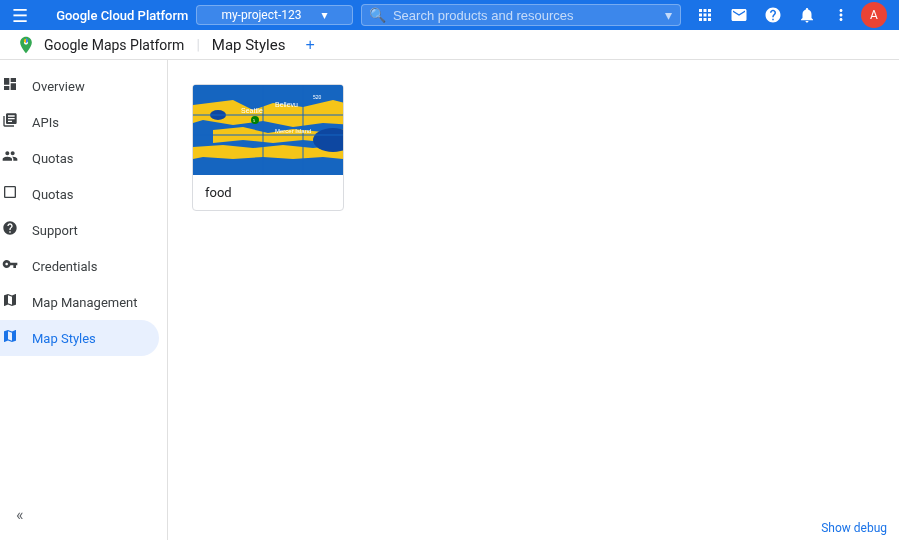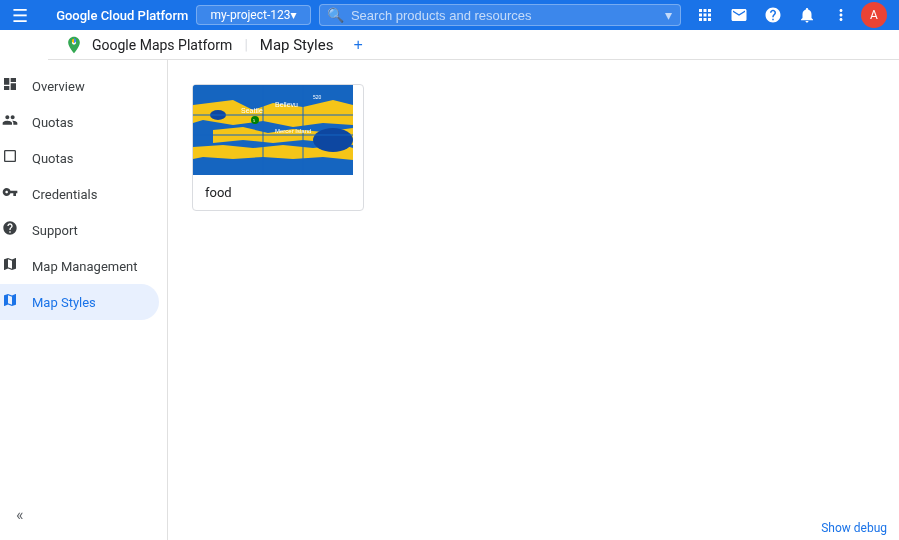--- a/index.html
+++ b/index.html
@@ -33,24 +33,24 @@
       font-weight: 500;
       white-space: nowrap;
       margin-left: 20px;
     }
     .project-selector {
       background: rgba(255,255,255,0.15);
       border: 1px solid rgba(255,255,255,0.3);
       border-radius: 4px;
       color: #fff;
       font-size: 12px;
-      padding: 2px 13px;
-      display: flex;
-      align-items: center;
-      gap: 0;
+      padding: 2px 24px;
+      display: flex;
+      align-items: center;
+      gap: 20px;
       cursor: pointer;
     }
     .search-bar {
       flex: 1;
       max-width: 500px;
       background: rgba(255,255,255,0.15);
       border: 1px solid rgba(255,255,255,0.3);
       border-radius: 4px;
       display: flex;
       align-items: center;
@@ -97,21 +97,20 @@
 
     
     .second-bar {
       height: 30px;
       background: #fff;
       border-bottom: 1px solid #e0e0e0;
       display: flex;
       align-items: center;
       padding: 0 16px;
       gap: 12px;
-      margin-left: 48px;
     }
     .maps-logo {
       display: flex;
       align-items: center;
       gap: 8px;
     }
     .maps-logo-icon {
       width: 20px;
       height: 20px;
     }
@@ -181,21 +180,21 @@
     
     .main-content {
       flex: 1;
       padding: 24px;
       background: #fff;
       overflow-y: auto;
     }
 
     
     .map-style-card {
-      width: 172px;
+      width: 152px;
       border: 1px solid #dadce0;
       border-radius: 4px;
       overflow: hidden;
       cursor: pointer;
     }
     .map-preview {
       width: 160px;
       height: 90px;
       background: #1565c0;
       position: relative;
@@ -288,48 +287,56 @@
       <span class="item-icon">
         <svg width="16" height="16" viewBox="0 0 24 24" fill="currentColor">
             <path d="M3 13h8V3H3v10zm0 8h8v-6H3v6zm10 0h8V11h-8v10zm0-18v6h8V3h-8z"></path>
           </svg>
       </span>
       <span>Overview</span>
     </div>
     <div class="sidebar-item">
       <span class="item-icon">
         <svg width="16" height="16" viewBox="0 0 24 24" fill="currentColor">
+            <path d="M4 6H2v14c0 1.1.9 2 2 2h14v-2H4V6zm16-4H8c-1.1 0-2 .9-2 2v12c0 1.1.9 2 2 2h12c1.1 0 2-.9 2-2V4c0-1.1-.9-2-2-2zm-1 9H9V9h10v2zm-4 4H9v-2h6v2zm4-8H9V5h10v2z"></path>
+          </svg>
+      </span>
+      <span>APIs</span>
+    </div>
+    <div class="sidebar-item">
+      <span class="item-icon">
+        <svg width="16" height="16" viewBox="0 0 24 24" fill="currentColor">
             <path d="M16 11c1.66 0 2.99-1.34 2.99-3S17.66 5 16 5c-1.66 0-3 1.34-3 3s1.34 3 3 3zm-8 0c1.66 0 2.99-1.34 2.99-3S9.66 5 8 5C6.34 5 5 6.34 5 8s1.34 3 3 3zm0 2c-2.33 0-7 1.17-7 3.5V19h14v-2.5c0-2.33-4.67-3.5-7-3.5zm8 0c-.29 0-.62.02-.97.05 1.16.84 1.97 1.97 1.97 3.45V19h6v-2.5c0-2.33-4.67-3.5-7-3.5z"></path>
           </svg>
       </span>
       <span>Quotas</span>
     </div>
     <div class="sidebar-item">
       <span class="item-icon">
         <svg width="16" height="16" viewBox="0 0 24 24" fill="currentColor">
             <path d="M19 3H5c-1.1 0-2 .9-2 2v14c0 1.1.9 2 2 2h14c1.1 0 2-.9 2-2V5c0-1.1-.9-2-2-2zm0 16H5V5h14v14z"></path>
           </svg>
       </span>
       <span>Quotas</span>
     </div>
     <div class="sidebar-item">
       <span class="item-icon">
         <svg width="16" height="16" viewBox="0 0 24 24" fill="currentColor">
+            <path d="M12 2C6.48 2 2 6.48 2 12s4.48 10 10 10 10-4.48 10-10S17.52 2 12 2zm1 17h-2v-2h2v2zm2.07-7.75l-.9.92C13.45 12.9 13 13.5 13 15h-2v-.5c0-1.1.45-2.1 1.17-2.83l1.24-1.26c.37-.36.59-.86.59-1.41 0-1.1-.9-2-2-2s-2 .9-2 2H8c0-2.21 1.79-4 4-4s4 1.79 4 4c0 .88-.36 1.68-.93 2.25z"></path>
+          </svg>
+      </span>
+      <span>Support</span>
+    </div>
+    <div class="sidebar-item">
+      <span class="item-icon">
+        <svg width="16" height="16" viewBox="0 0 24 24" fill="currentColor">
             <path d="M12.65 10C11.83 7.67 9.61 6 7 6c-3.31 0-6 2.69-6 6s2.69 6 6 6c2.61 0 4.83-1.67 5.65-4H17v4h4v-4h2v-4H12.65zM7 14c-1.1 0-2-.9-2-2s.9-2 2-2 2 .9 2 2-.9 2-2 2z"></path>
           </svg>
       </span>
       <span>Credentials</span>
-    </div>
-    <div class="sidebar-item">
-      <span class="item-icon">
-        <svg width="16" height="16" viewBox="0 0 24 24" fill="currentColor">
-            <path d="M12 2C6.48 2 2 6.48 2 12s4.48 10 10 10 10-4.48 10-10S17.52 2 12 2zm1 17h-2v-2h2v2zm2.07-7.75l-.9.92C13.45 12.9 13 13.5 13 15h-2v-.5c0-1.1.45-2.1 1.17-2.83l1.24-1.26c.37-.36.59-.86.59-1.41 0-1.1-.9-2-2-2s-2 .9-2 2H8c0-2.21 1.79-4 4-4s4 1.79 4 4c0 .88-.36 1.68-.93 2.25z"></path>
-          </svg>
-      </span>
-      <span>Support</span>
     </div>
     <div class="sidebar-item">
       <span class="item-icon">
         <svg width="16" height="16" viewBox="0 0 24 24" fill="currentColor">
             <path d="M20.5 3l-.16.03L15 5.1 9 3 3.36 4.9c-.21.07-.36.25-.36.48V20.5c0 .28.22.5.5.5l.16-.03L9 18.9l6 2.1 5.64-1.9c.21-.07.36-.25.36-.48V3.5c0-.28-.22-.5-.5-.5zM15 19l-6-2.11V5l6 2.11V19z"></path>
           </svg>
       </span>
       <span>Map Management</span>
     </div>
     <div class="sidebar-item active">

